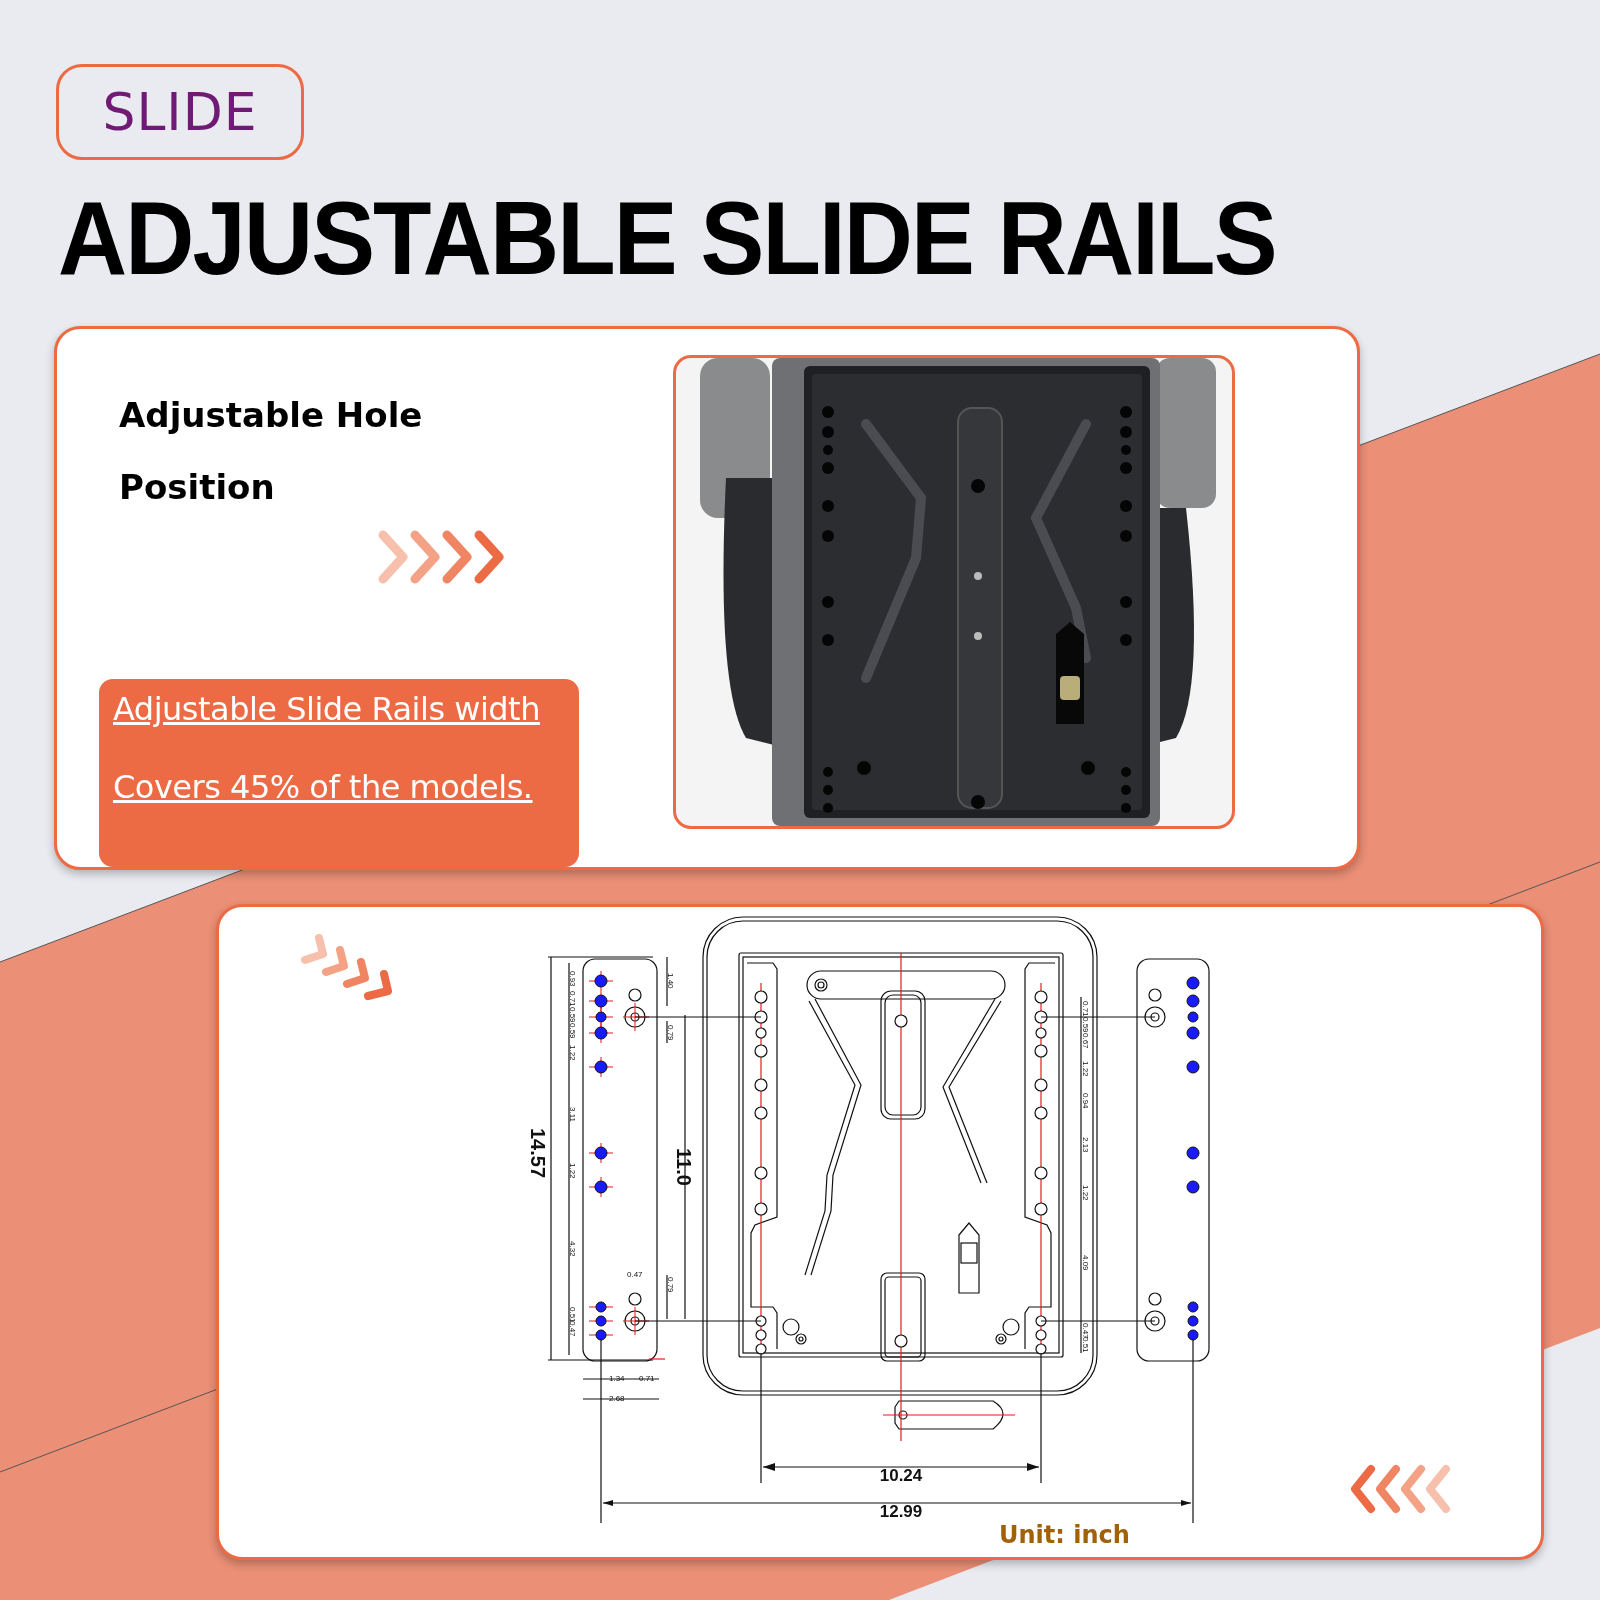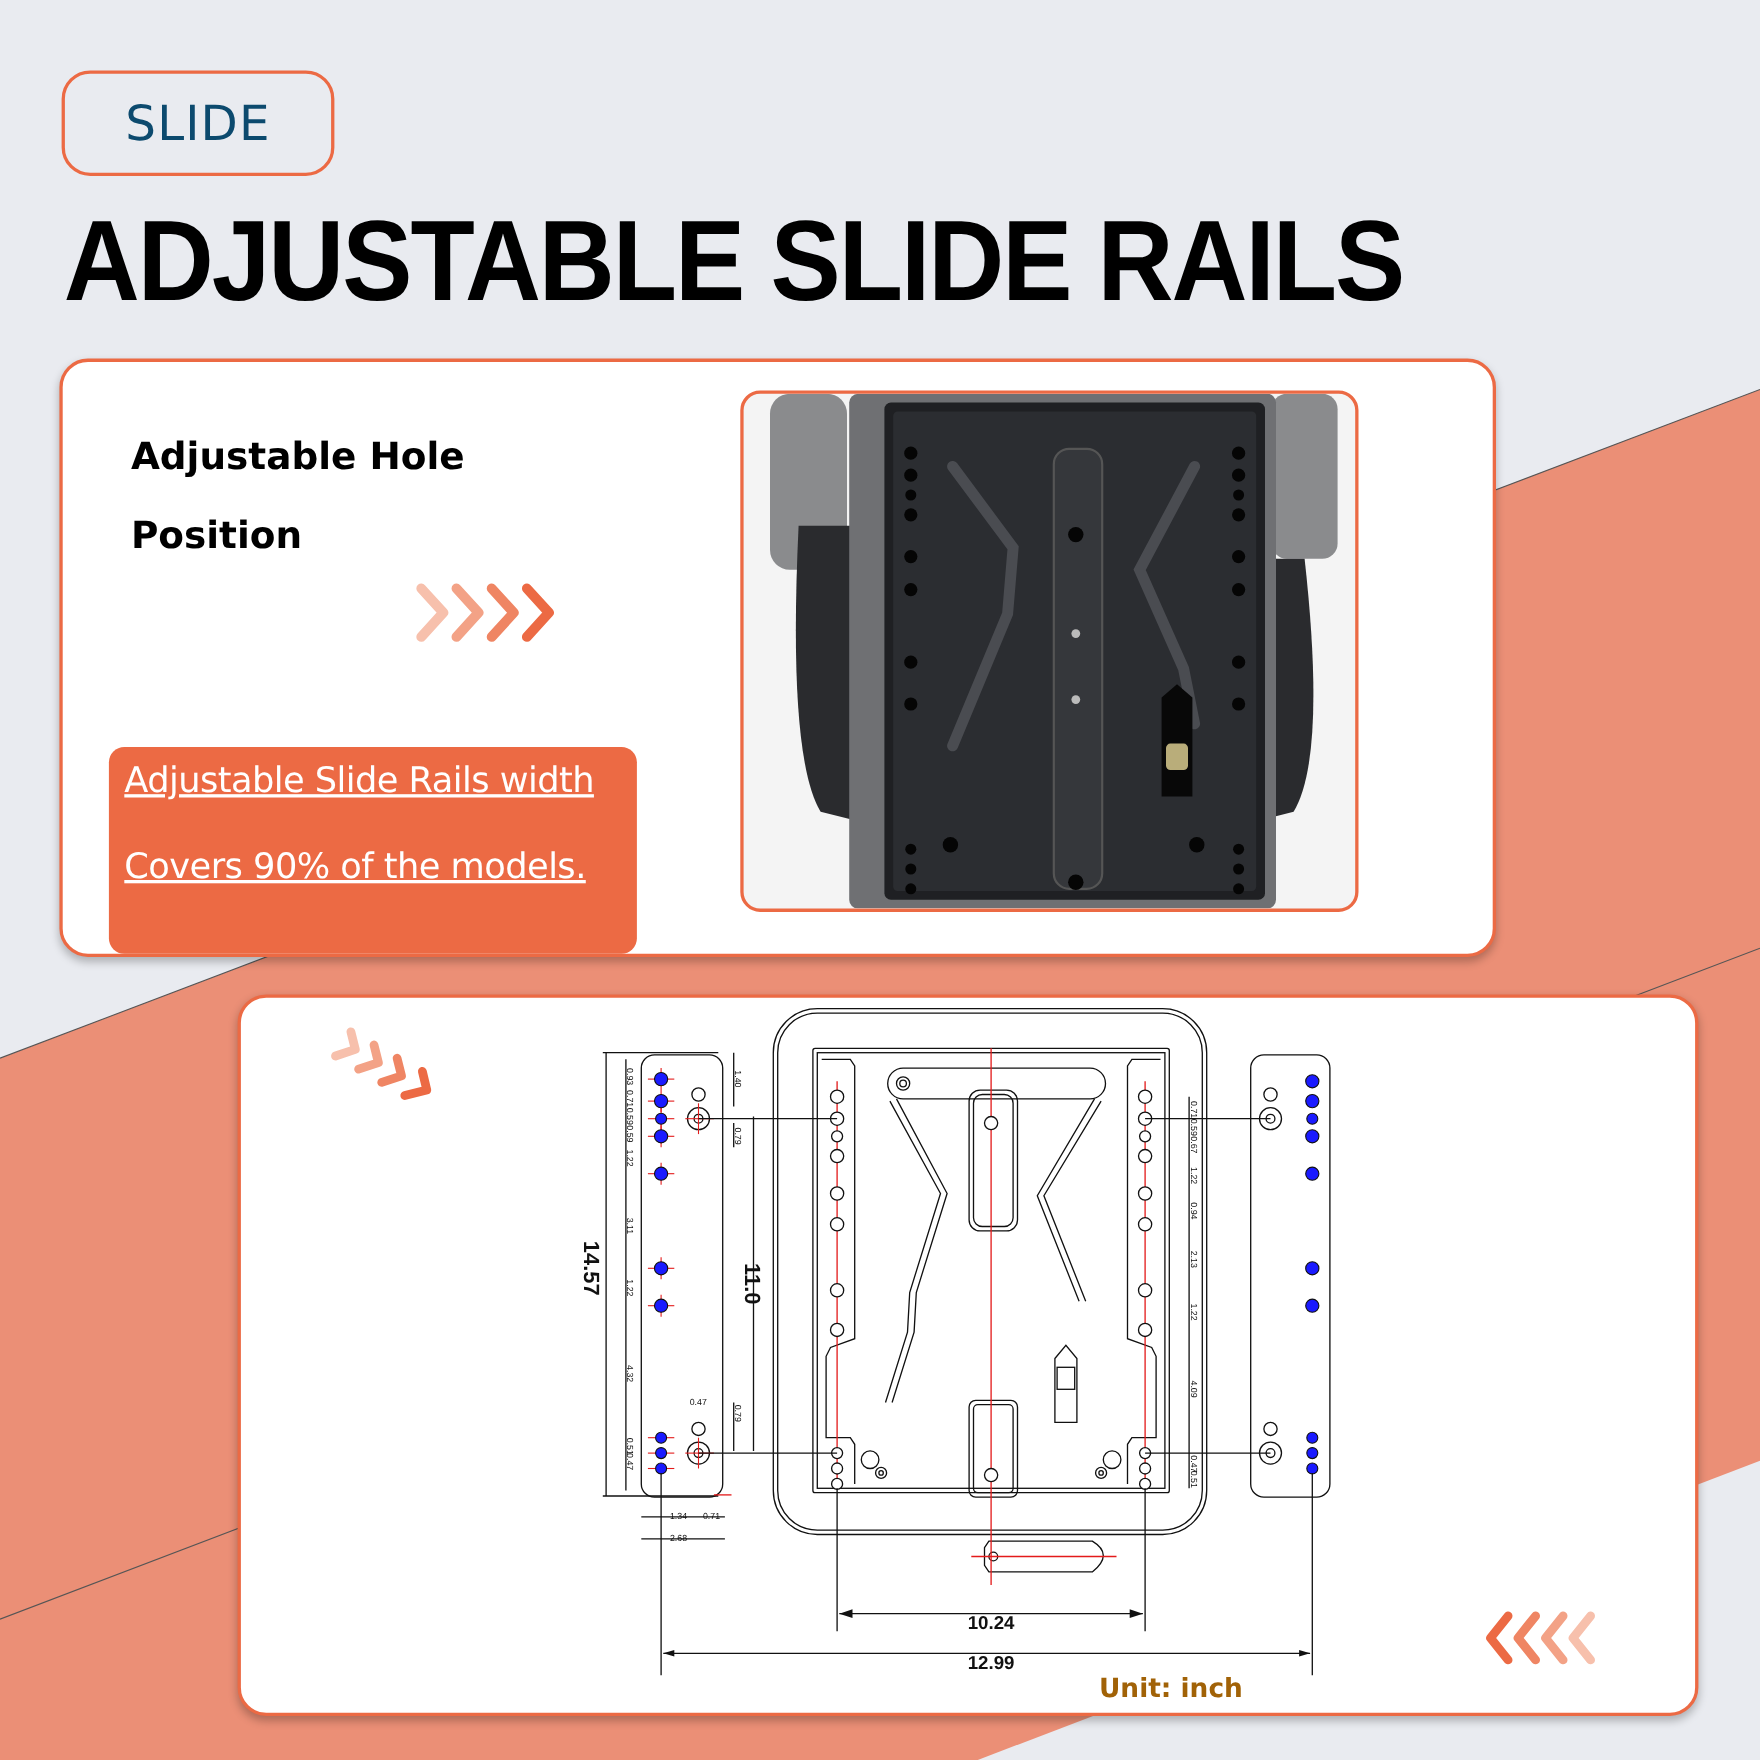--- a/index.html
+++ b/index.html
@@ -1,18 +1,18 @@
 <!DOCTYPE html>
 <html><head>
 <meta charset="utf-8">
 <style>
   html,body{margin:0;padding:0;}
   body{width:1600px;height:1600px;position:relative;overflow:hidden;background:#e9ebf0;font-family:"Liberation Sans",sans-serif;}
   .bg-band{position:absolute;left:0;top:0;width:1600px;height:1600px;}
-  .badge{position:absolute;left:56px;top:64px;width:248px;height:96px;border:3px solid #ec6a44;border-radius:26px;box-sizing:border-box;display:flex;align-items:center;justify-content:center;color:#0c4a6e;font-size:44px;letter-spacing:1px;font-family:"DejaVu Sans",sans-serif;}
+  .badge{position:absolute;left:56px;top:64px;width:248px;height:96px;border:3px solid #ec6a44;border-radius:26px;box-sizing:border-box;display:flex;align-items:center;justify-content:center;color:#701a75;font-size:52px;letter-spacing:1px;font-family:"DejaVu Sans",sans-serif;}
   .headline{position:absolute;left:58px;top:186px;font-family:"Liberation Sans",sans-serif;font-weight:700;font-size:104px;line-height:104px;color:#000;transform:scaleX(0.92);transform-origin:left top;letter-spacing:-2px;white-space:nowrap;}
   .card{position:absolute;background:#fff;border:3px solid #ec6a44;border-radius:26px;box-shadow:0 4px 8px rgba(0,0,0,0.25);box-sizing:border-box;}
   .card-top{left:54px;top:326px;width:1306px;height:544px;}
   .card-bottom{left:216px;top:904px;width:1328px;height:656px;}
   .feature-title{position:absolute;left:62px;top:50px;font-family:"DejaVu Sans",sans-serif;font-weight:700;font-size:34px;line-height:72px;color:#000;}
   .chev-row{position:absolute;left:318px;top:200px;display:flex;gap:2px;}
   .promo{position:absolute;left:42px;top:350px;width:480px;height:188px;background:#ec6a44;border-radius:14px;padding:10px 14px;box-sizing:border-box;}
   .promo-line{color:#fff;font-size:32px;text-decoration:underline;font-family:"DejaVu Sans",sans-serif;display:block;line-height:40px;margin-bottom:38px;white-space:nowrap;letter-spacing:-0.5px;}
   .photo{position:absolute;left:616px;top:26px;width:562px;height:474px;border:3px solid #ec6a44;border-radius:18px;overflow:hidden;background:#f4f4f4;box-sizing:border-box;}
   .drawing{position:absolute;left:0;top:0;}
@@ -41,21 +41,21 @@
   <div class="chev-row">
     <svg width="140" height="56" viewBox="0 0 140 56">
       <polyline points="8,6 28,28 8,50" fill="none" stroke="#f7c0ac" stroke-width="9" stroke-linecap="round" stroke-linejoin="round"></polyline>
       <polyline points="40,6 60,28 40,50" fill="none" stroke="#f3a286" stroke-width="9" stroke-linecap="round" stroke-linejoin="round"></polyline>
       <polyline points="72,6 92,28 72,50" fill="none" stroke="#ef8563" stroke-width="9" stroke-linecap="round" stroke-linejoin="round"></polyline>
       <polyline points="104,6 124,28 104,50" fill="none" stroke="#ec6a44" stroke-width="9" stroke-linecap="round" stroke-linejoin="round"></polyline>
     </svg>
   </div>
   <div class="promo">
     <span class="promo-line">Adjustable Slide Rails width</span>
-    <span class="promo-line">Covers 90% of the models.</span>
+    <span class="promo-line">Covers 45% of the models.</span>
   </div>
   <div class="photo">
     <svg width="556" height="468" viewBox="0 0 556 468">
 
       <rect x="24" y="0" width="70" height="160" rx="18" fill="#8a8b8d"></rect>
       <rect x="480" y="0" width="60" height="150" rx="14" fill="#8a8b8d"></rect>
       <path d="M50,120 Q40,330 70,380 L110,390 L110,120 Z" fill="#2a2b2e"></path>
       <path d="M510,150 Q530,330 500,380 L460,390 L460,150 Z" fill="#2a2b2e"></path>
 
       <rect x="96" y="0" width="388" height="468" rx="8" fill="#6f7073"></rect>

